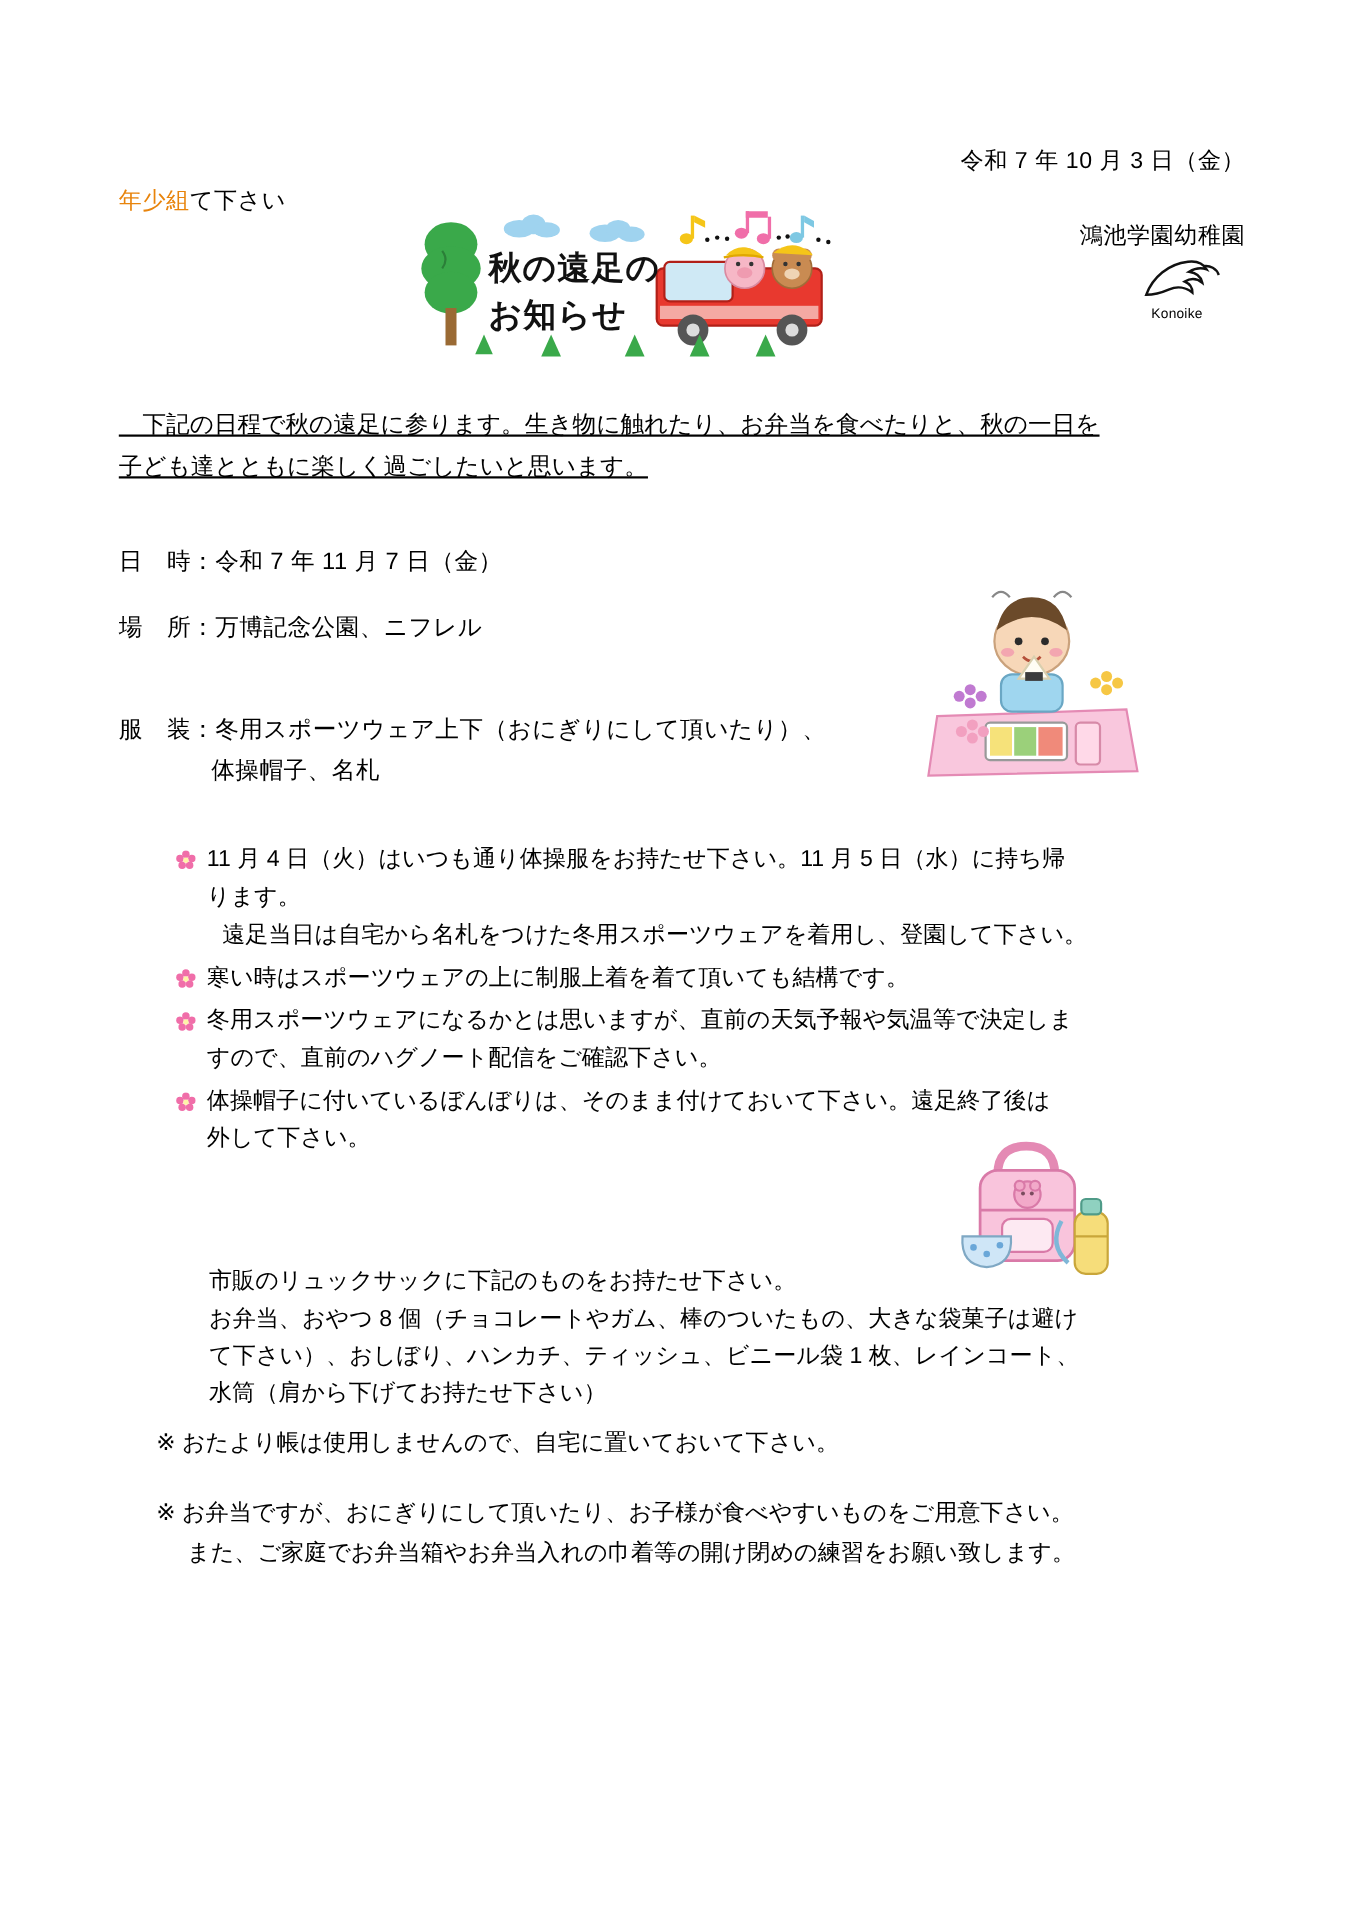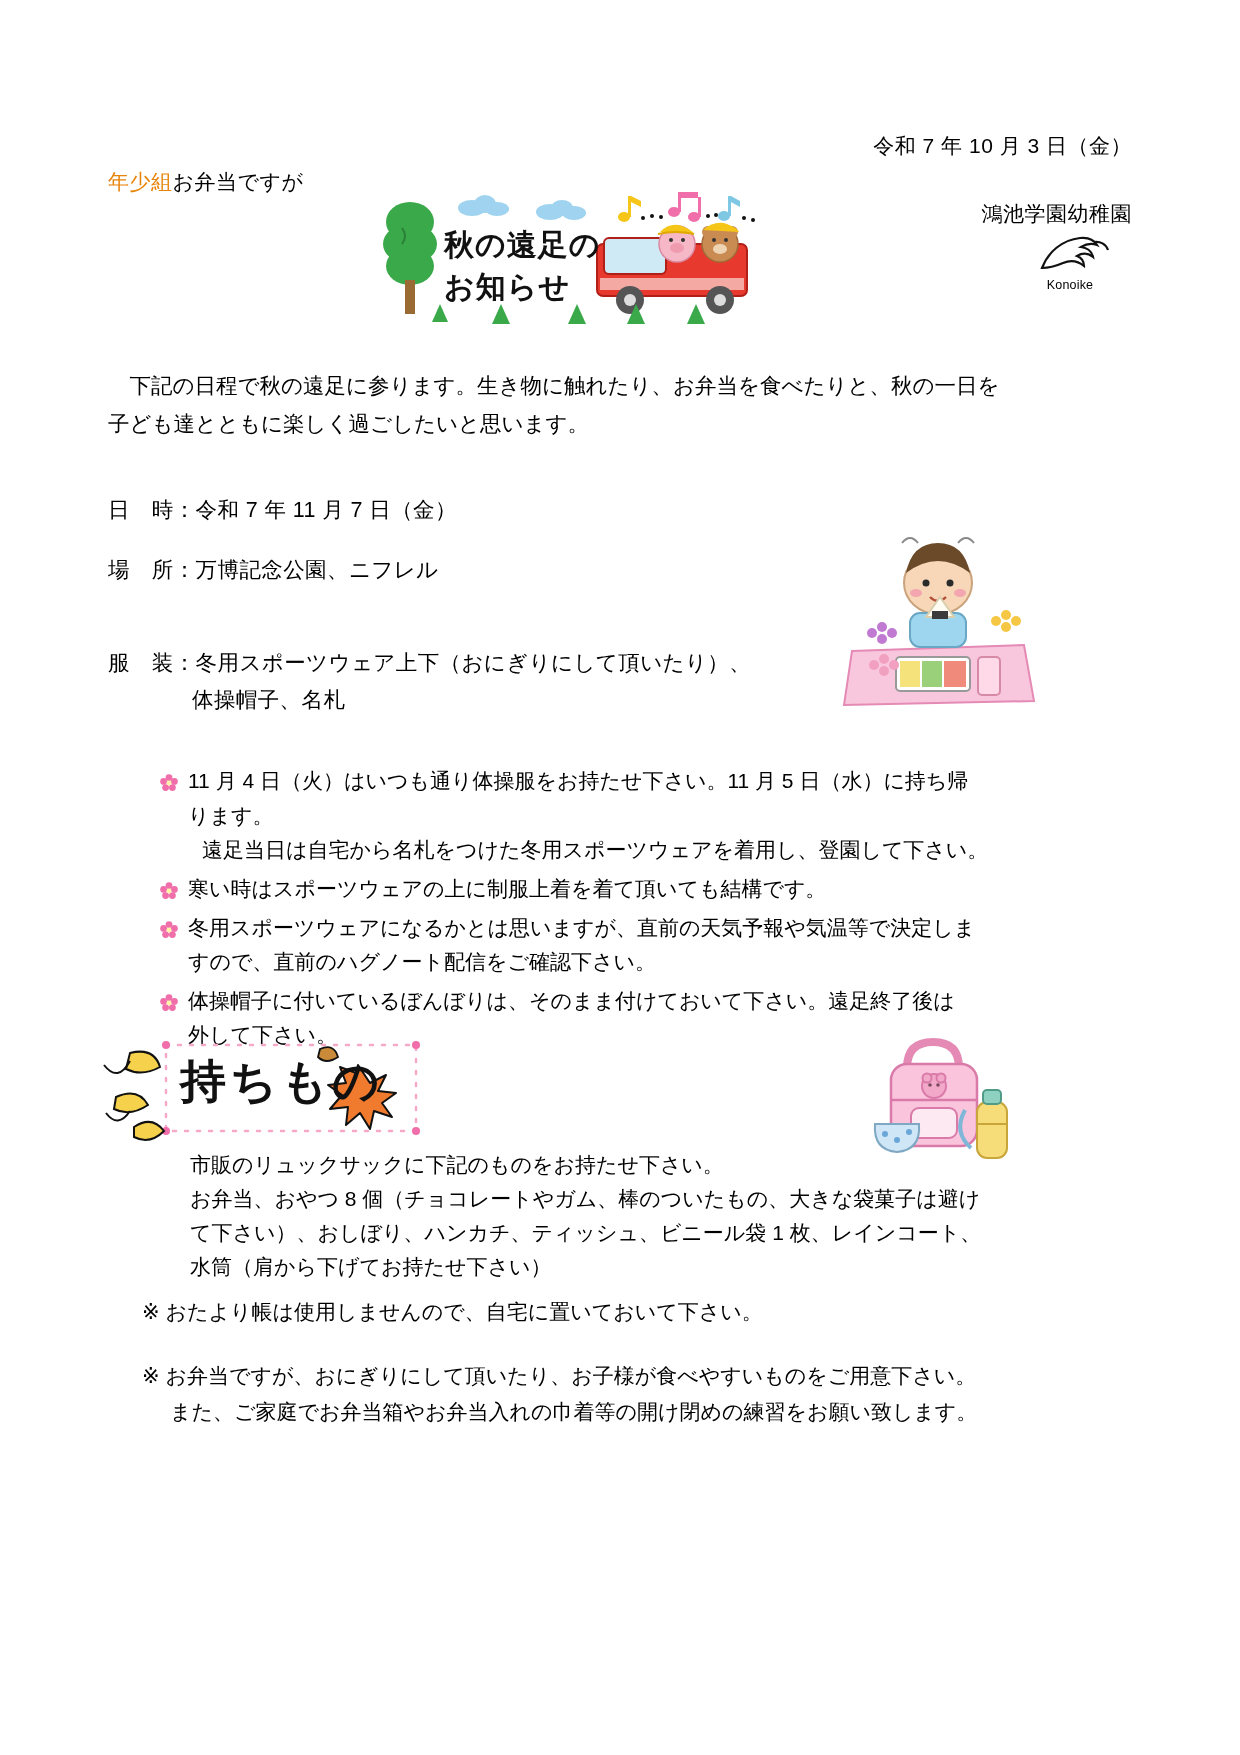--- a/index.html
+++ b/index.html
@@ -94,20 +94,21 @@
 
   
   .lead {
     position: absolute;
     top: 368px;
     left: 108px;
     width: 1024px;
     font-size: 21.5px;
     line-height: 1.75;
     text-indent: 0;
+    text-decoration: underline;
   }
   .lead p { margin: 0; }
 
   .info-line {
     position: absolute;
     font-size: 21.5px;
     line-height: 1.7;
     letter-spacing: 0.4px;
   }
   .info-date  { top: 492px; left: 108px; }
@@ -207,21 +208,21 @@
   }
 </style>
 </head>
 <body>
 
 <div class="page">
 
   <div class="date-line">令和 7 年 10 月 3 日（金）</div>
 
   <div class="addressee">
-    <span class="grade">年少組</span><span>お弁当ですが</span>
+    <span class="grade">年少組</span><span>て下さい</span>
   </div>
 
   <div class="school-name">鴻池学園幼稚園</div>
 
   <div class="logo">
     <span class="mark">
       <svg width="104" height="48" viewBox="0 0 104 48" aria-hidden="true">
         <path d="M24 40 C30 24, 44 12, 62 10 C70 9, 76 12, 79 17 C74 15, 68 16, 63 19 C70 20, 74 24, 75 29 C70 25, 64 25, 59 28 C64 30, 66 34, 66 38 C60 33, 52 32, 45 35 C38 38, 31 40, 24 40 Z" fill="none" stroke="#111" stroke-width="2.2"></path>
         <path d="M76 14 C82 13, 88 16, 90 22" fill="none" stroke="#111" stroke-width="2.2"></path>
       </svg>
@@ -459,46 +460,20 @@
           </g>
           <circle cx="9" cy="9" r="2.4" fill="#fff3a8"></circle>
         </svg>
       </span>
       <span class="cont">体操帽子に付いているぼんぼりは、そのまま付けておいて下さい。遠足終了後は</span>
       <span class="cont">外して下さい。</span>
     </div>
 
   </div>
 
-  <div class="mochimono">
-    <svg width="360" height="110" viewBox="0 0 360 110" aria-hidden="true">
-
-      <rect x="66" y="10" width="250" height="86" fill="none" stroke="#f5a8c8" stroke-width="2.5" stroke-dasharray="3 9" stroke-linecap="round"></rect>
-
-      <circle cx="66" cy="10" r="4" fill="#f06ea9"></circle>
-        <circle cx="316" cy="10" r="4" fill="#f06ea9"></circle>
-      <circle cx="66" cy="96" r="4" fill="#f06ea9"></circle>
-        <circle cx="316" cy="96" r="4" fill="#f06ea9"></circle>
-
-      <g fill="#f6d14b" stroke="#111" stroke-width="2">
-        <path d="M30 18 q24 -6 30 14 q-18 10 -34 2 z"></path>
-        <path d="M16 62 q22 -10 32 8 q-18 12 -34 4 z"></path>
-        <path d="M34 92 q18 -12 30 4 q-14 14 -30 6 z"></path>
-      </g>
-      <path d="M4 30 q14 18 26 -4" stroke="#111" stroke-width="2" fill="none"></path>
-      <path d="M6 78 q12 16 24 -2" stroke="#111" stroke-width="2" fill="none"></path>
-
-      <g>
-        <path d="M258 30 l12 18 l16 -8 l-8 16 l18 2 l-14 10 l10 14 l-18 -6 l-4 18 l-10 -16 l-14 12 l2 -18 l-18 2 l12 -14 l-14 -10 l18 -2 l-6 -16 l16 6 z" fill="#f07a2e" stroke="#111" stroke-width="2" stroke-linejoin="round"></path>
-      </g>
-
-      <path d="M220 14 q14 -6 18 8 q-12 8 -20 0 z" fill="#c98a3a" stroke="#111" stroke-width="1.8"></path>
-    </svg>
-    <div class="mm-text">持ちもの</div>
-  </div>
 
   <div class="illust-bag">
     <svg width="190" height="140" viewBox="0 0 190 140" aria-hidden="true">
       <path d="M52 40 q0 -26 26 -26 q26 0 26 26" fill="none" stroke="#e48ab4" stroke-width="8"></path>
       <rect x="36" y="36" width="86" height="82" rx="16" fill="#f9c4dc" stroke="#d97aa8" stroke-width="2.5"></rect>
       <path d="M36 72 h86" stroke="#d97aa8" stroke-width="2.5"></path>
       <rect x="56" y="80" width="46" height="30" rx="8" fill="#fde9f2" stroke="#d97aa8" stroke-width="2"></rect>
       <circle cx="79" cy="58" r="12" fill="#f2a9c9" stroke="#d97aa8" stroke-width="2"></circle>
       <circle cx="72" cy="50" r="4.5" fill="#f2a9c9" stroke="#d97aa8" stroke-width="2"></circle>
       <circle cx="86" cy="50" r="4.5" fill="#f2a9c9" stroke="#d97aa8" stroke-width="2"></circle>

